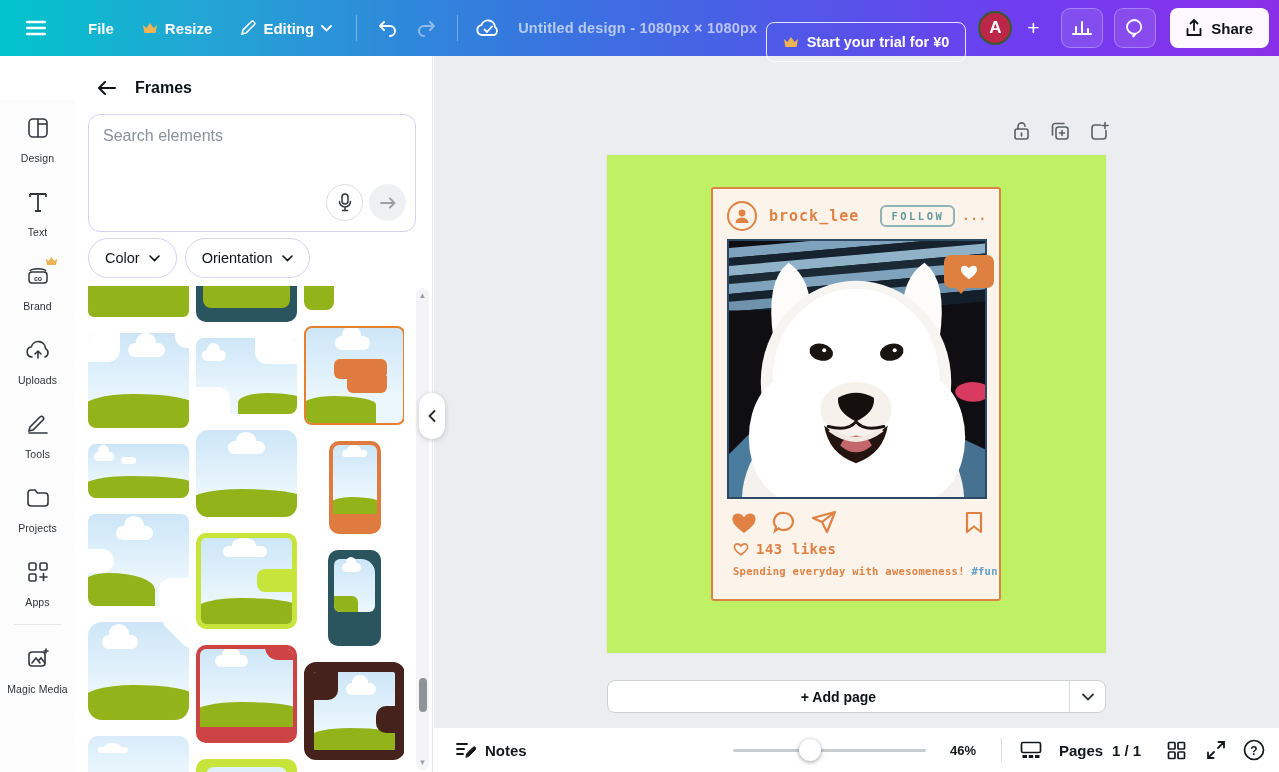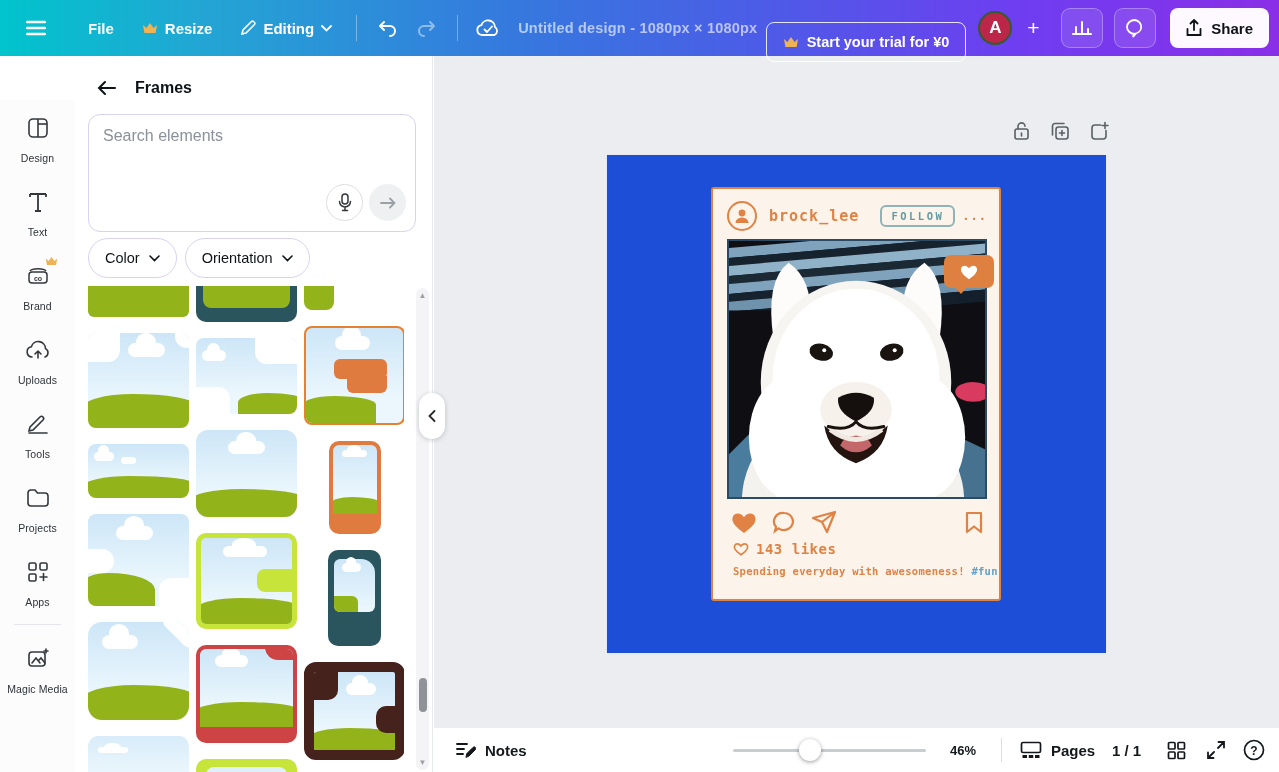--- a/index.html
+++ b/index.html
@@ -125,21 +125,21 @@
   .pscroll .up { top:3px; } .pscroll .down { bottom:3px; }
   .pscroll .pthumb { position:absolute; left:2.5px; top:390px; width:8px; height:34px; background:#8f9297; border-radius:4px; }
   .collapse-handle { position:absolute; left:419px; top:393px; width:26px; height:46px; background:#fff; border-radius:13px;
     box-shadow:0 1px 5px rgba(20,30,40,.22); z-index:55; display:flex; align-items:center; justify-content:center;
     font-size:13px; color:#33383d; font-weight:700; }
 
   
   .workspace { position:absolute; left:434px; top:56px; width:845px; height:672px; background:#ebedf0; z-index:10; }
   .page-controls { position:absolute; left:576px; top:64px; display:flex; gap:17px; align-items:center; }
   .pc-btn { width:22px; height:22px; display:flex; align-items:center; justify-content:center; }
-  .design-page { position:absolute; left:173px; top:99px; width:499px; height:498px; background:#1d4ed8; box-shadow:0 0 1px rgba(0,0,0,.12); }
+  .design-page { position:absolute; left:173px; top:99px; width:499px; height:498px; background:#bef264; box-shadow:0 0 1px rgba(0,0,0,.12); }
 
   
   .ig-card { position:absolute; left:104px; top:32px; width:290px; height:414px; background:#fcf3ea;
     border:2px solid #dd8343; border-radius:3px; font-family:"DejaVu Sans Mono", monospace; }
   .ig-header { position:absolute; left:14px; right:12px; top:10px; height:34px; display:flex; align-items:center; }
   .ig-avatar { width:30px; height:30px; border-radius:50%; border:2px solid #df8244; display:flex; align-items:center; justify-content:center; }
   .ig-user { margin-left:12px; color:#df8244; font-size:15px; font-weight:700; letter-spacing:1px; }
   .ig-follow { margin-left:auto; border:2px solid #8fb3b7; border-radius:6px; color:#659aa1; font-size:10.5px; font-weight:700;
     letter-spacing:2.5px; padding:3px 9px; background:transparent; font-family:inherit; }
   .ig-dots { color:#df8244; font-size:12px; font-weight:700; letter-spacing:1px; margin-left:7px; }
@@ -163,21 +163,21 @@
   
   .bottombar { position:absolute; left:434px; top:728px; width:845px; height:44px; background:#fff; z-index:50;
     display:flex; align-items:center; }
   .notes-btn { display:flex; align-items:center; gap:9px; font-size:15px; font-weight:700; color:#14181c; margin-left:22px; }
   .zoom-wrap { position:absolute; left:299px; width:193px; height:44px; }
   .zoom-track { position:absolute; left:0; right:0; top:21px; height:3px; background:#c9cdd2; border-radius:2px; }
   .zoom-thumb { position:absolute; left:66px; top:11px; width:22px; height:22px; background:#fff; border-radius:50%;
     box-shadow:0 1px 4px rgba(0,0,0,.4); }
   .zoom-pct { position:absolute; left:516px; font-size:13px; font-weight:700; color:#14181c; }
   .bb-divider { position:absolute; left:567px; top:10px; width:1px; height:24px; background:#dcdfe2; }
-  .pages-btn { position:absolute; left:586px; display:flex; align-items:center; gap:9px; font-size:15px; font-weight:700; color:#14181c; }
+  .pages-btn { position:absolute; left:586px; display:flex; align-items:center; gap:17px; font-size:15px; font-weight:700; color:#14181c; }
   .page-ind { position:absolute; left:678px; font-size:15px; font-weight:700; color:#14181c; }
   .bb-icon { position:absolute; width:28px; height:28px; top:8px; display:flex; align-items:center; justify-content:center; }
 
   .crown { color:#efb354; }
 </style>
 </head>
 <body>
 
 <header class="topbar">
   <button class="tb-icon-btn">
@@ -619,20 +619,28 @@
         <svg width="16" height="14" viewBox="0 0 24 22">
             <path fill="none" stroke="#df8244" stroke-width="2.6" d="M12 20S4.3 15.2 2.2 10.6C.5 6.8 2.6 3 6.2 3c2.2 0 4.2 1.3 5.8 3.1C13.6 4.3 15.6 3 17.8 3c3.6 0 5.7 3.8 4 7.6C19.7 15.2 12 20 12 20z"></path>
           </svg>
         <span>143 likes</span>
       </div>
 
       <div class="ig-caption"><span>Spending everyday with awesomeness! </span><span class="tag">#fun</span></div>
     </div>
   </div>
 
+  <div class="add-page">
+    <button class="add-page-main">+ Add page</button>
+    <button class="add-page-caret">
+      <svg width="12" height="8" viewBox="0 0 12 8">
+          <polyline points="1,1.5 6,6.5 11,1.5" fill="none" stroke="#33383d" stroke-width="1.8" stroke-linecap="round"></polyline>
+        </svg>
+    </button>
+  </div>
 </main>
 
 <footer class="bottombar">
   <button class="notes-btn">
     <svg width="20" height="18" viewBox="0 0 20 18">
         <g stroke="#14181c" stroke-width="1.8" fill="none" stroke-linecap="round">
           <path d="M1 3h10M1 8h7M1 13h6"></path>
           <path d="M10 16l.8-3.4L17 6.4a1.6 1.6 0 012.3 2.3L13.1 15z" fill="#14181c" stroke-width="1"></path>
         </g>
       </svg>

